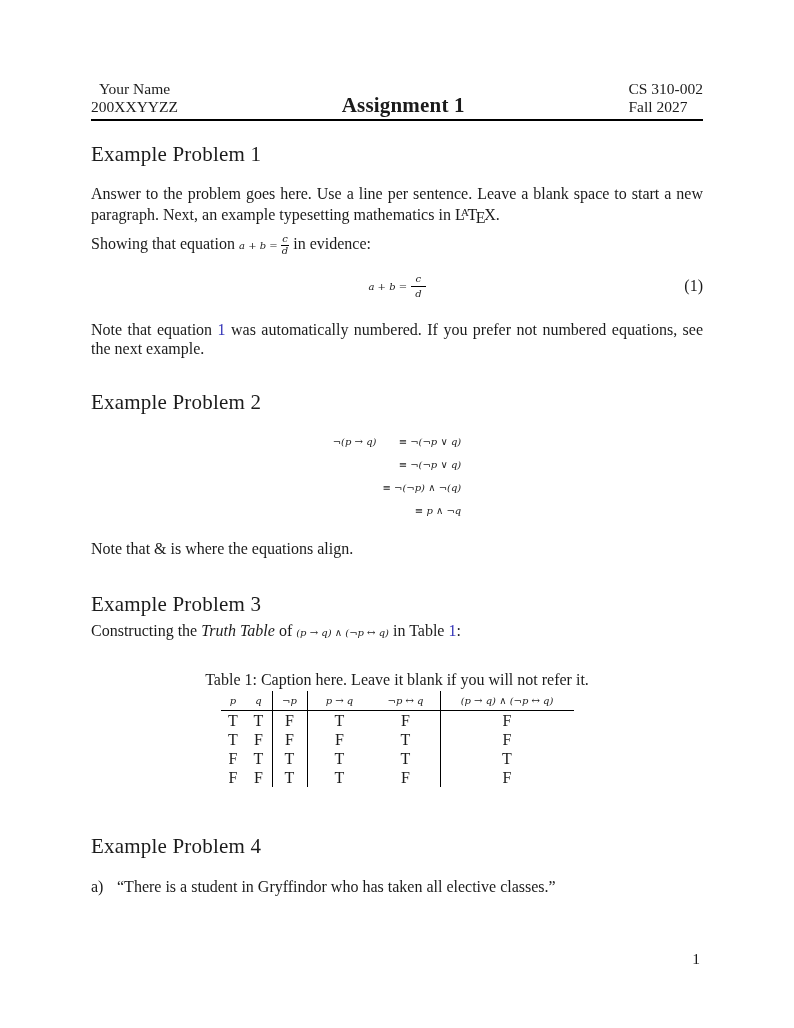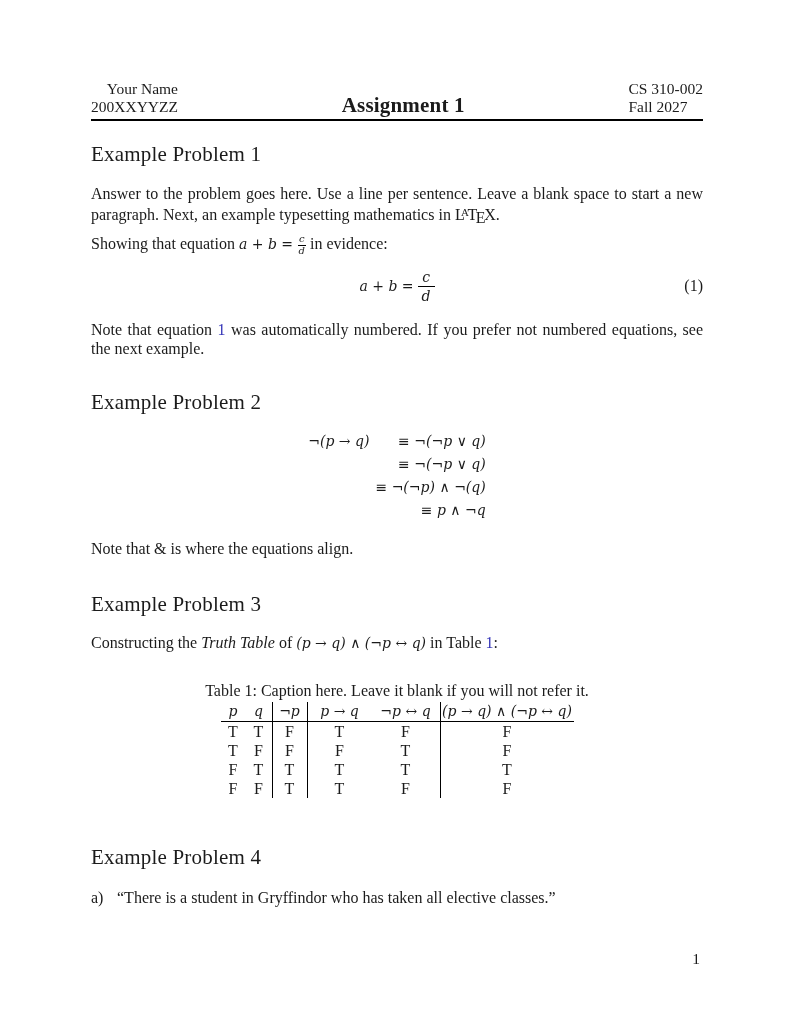--- a/index.html
+++ b/index.html
@@ -10,42 +10,42 @@
     font-size:16px;
   }
   .content {padding:80px 91px 0 91px;}
 
   
   .doc-header {
     display:flex; justify-content:space-between; align-items:flex-end;
     border-bottom:2px solid #000; padding-bottom:3px;
   }
   .hdr-col {font-size:15.5px; line-height:18px;}
-  .hdr-left  {text-align:right;}
+  .hdr-left  {text-align:center;}
   .hdr-right {}
   .hdr-title {font-size:21px; font-weight:bold; line-height:22px; letter-spacing:0.2px;}
 
   
   .section-heading {font-size:21px; font-weight:normal; line-height:26px; margin:0; letter-spacing:0.2px;}
   .sh1 {margin-top:20px;}
   .sh2 {margin-top:31px;}
   .sh3 {margin-top:33px;}
   .sh4 {margin-top:46px;}
 
   p {margin:0;}
   .para {line-height:19px; text-align:justify;}
   .p-first  {margin-top:17px;}
   .p-show   {margin-top:7px; line-height:20px; text-align:left;}
   .p-note   {margin-top:12px;}
   .p-intro2 {margin-top:17px; text-align:left;}
   .p-note2  {margin-top:17px; text-align:left;}
-  .p-intro3 {margin-top:16px; text-align:left;}
-
-  
-  .math {font-family:"DejaVu Serif", serif; font-style:italic; font-size:14px;}
+  .p-intro3 {margin-top:4px; text-align:left;}
+
+  
+  .math {font-family:"DejaVu Serif", serif; font-style:italic; font-size:10px;}
 
   
   .lx {white-space:nowrap;}
   .lx-a {font-size:0.68em; vertical-align:0.38em; margin-left:-0.34em; margin-right:-0.12em;}
   .lx-e {vertical-align:-0.21em; margin-left:-0.10em; margin-right:-0.08em;}
 
   
   .ifrac {display:inline-block; vertical-align:-0.45em; text-align:center;
           font-size:10px; line-height:1.05; font-style:italic;
           font-family:"DejaVu Serif", serif;}

